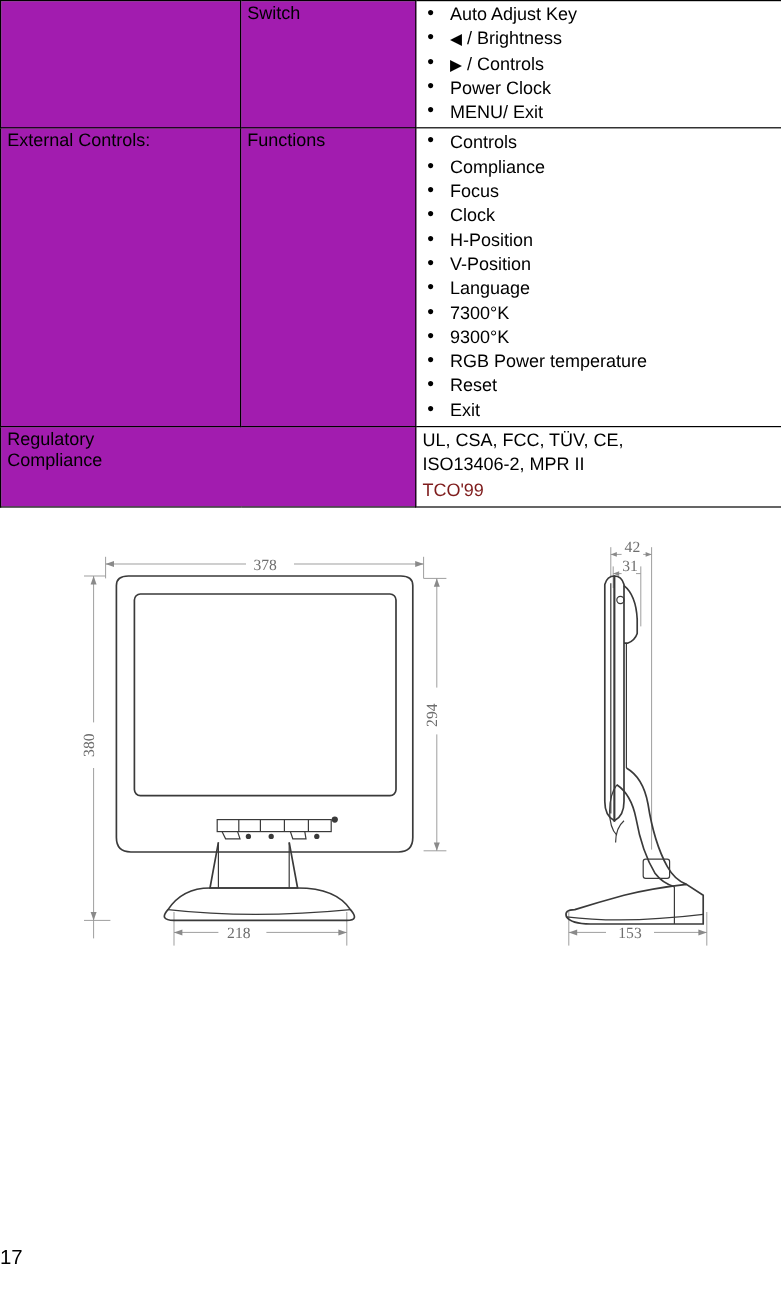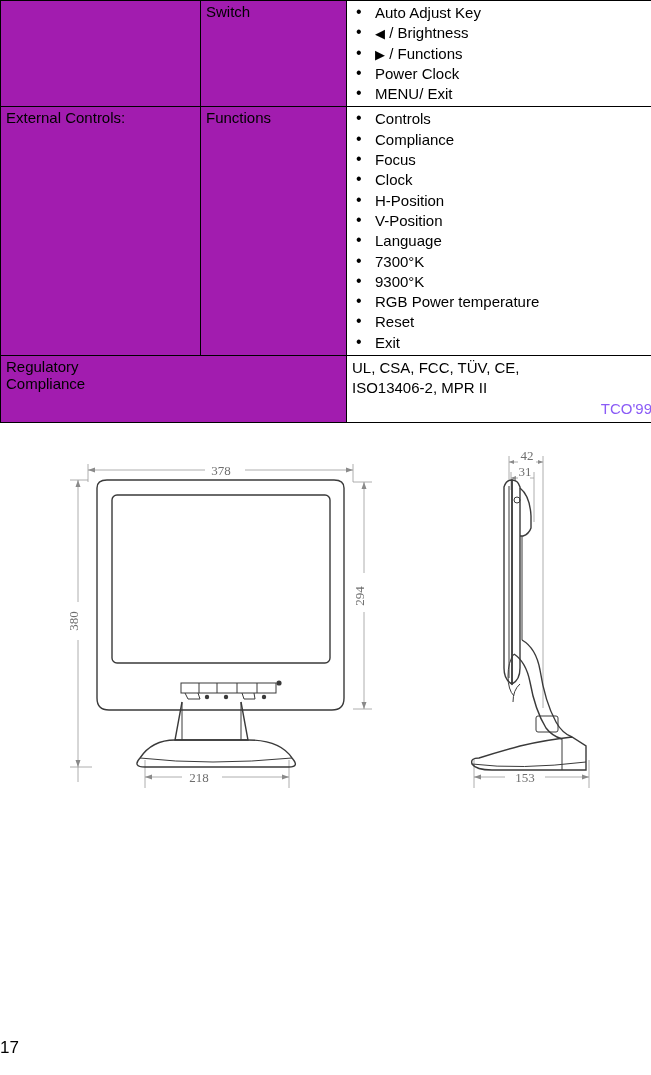--- a/index.html
+++ b/index.html
@@ -76,21 +76,21 @@
     line-height: 1;
     position: relative;
     top: 0px;
   }
 
   .reg-lines {
     font-size: 15px;
     line-height: 20.3px;
     padding: 2px 0 3px 5px;
   }
-  .reg-red { color: #8b5cf6; text-align: right; }
+  .reg-red { color: #7f1d1d; }
 
   
   .drawing-area {
     position: absolute;
     left: 0;
     top: 440px;
     width: 651px;
     height: 400px;
   }
   .drawing-area svg { display: block; }
@@ -115,21 +115,21 @@
       <td class="col-a cyan">
         <div class="cell-pad label-text"></div>
       </td>
       <td class="col-b cyan">
         <div class="cell-pad label-text">Switch</div>
       </td>
       <td class="col-c white">
         <ul class="bullets">
           <li><span class="glyph-arrow"></span><span>Auto Adjust Key</span></li>
           <li><span class="glyph-arrow">◀</span> <span>/ Brightness</span></li>
-          <li><span class="glyph-arrow">▶</span> <span>/ Functions</span></li>
+          <li><span class="glyph-arrow">▶</span> <span>/ Controls</span></li>
           <li><span class="glyph-arrow"></span><span>Power Clock</span></li>
           <li><span class="glyph-arrow"></span><span>MENU/ Exit</span></li>
         </ul>
       </td>
     </tr>
 
     <tr>
       <td class="col-a cyan">
         <div class="cell-pad label-text">External Controls:</div>
       </td>

